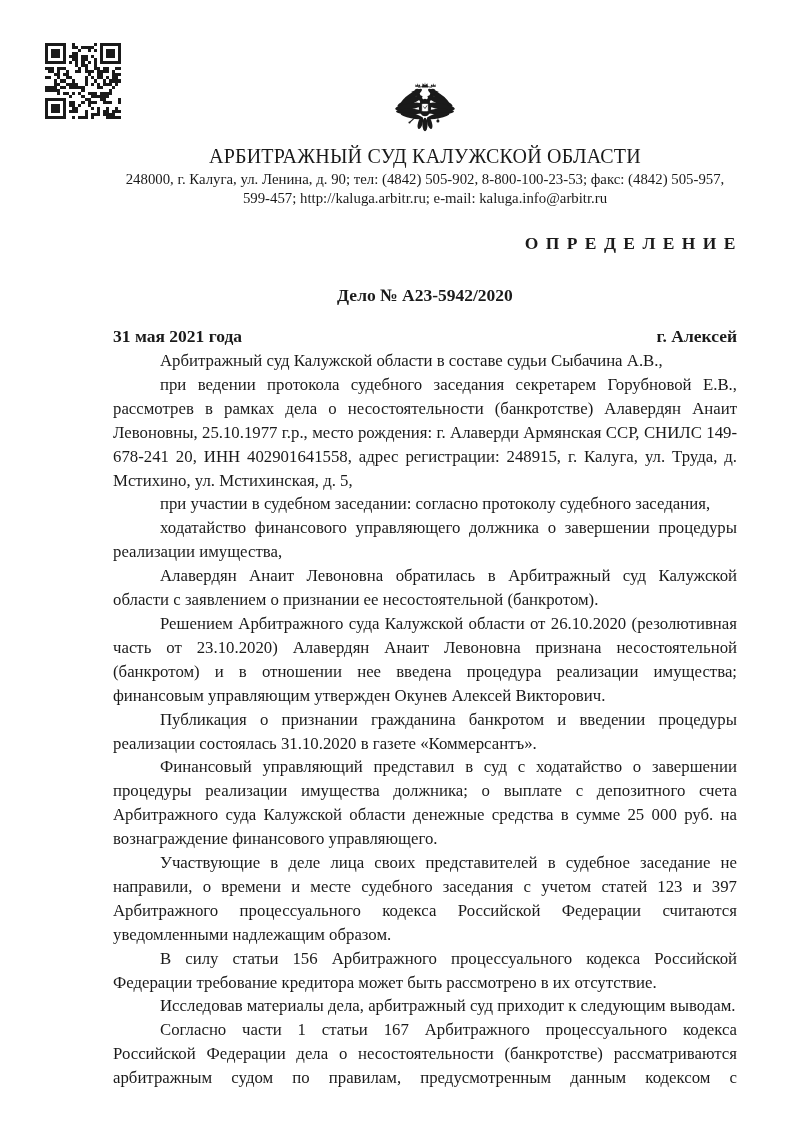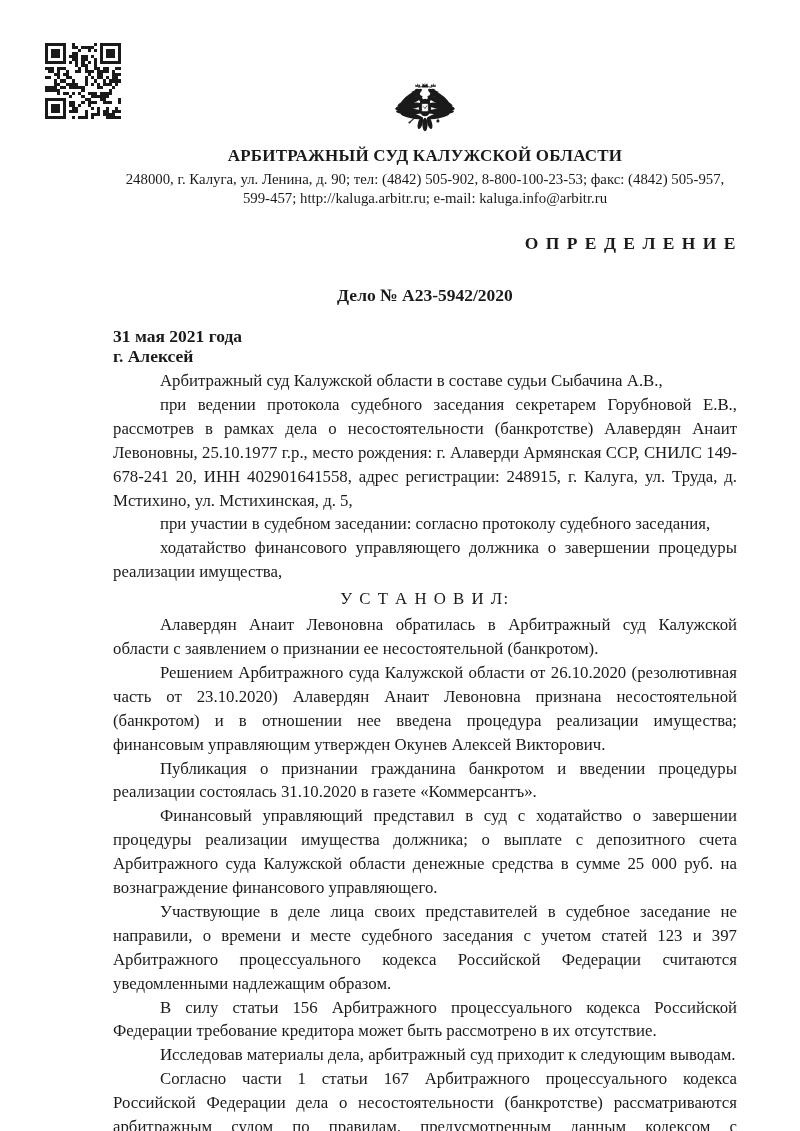--- a/index.html
+++ b/index.html
@@ -10,28 +10,28 @@
     overflow:hidden;
     font-family:"Liberation Serif","DejaVu Serif",serif;
     color:#1a1a1a;
   }
   .qr{position:absolute;left:45px;top:42px;width:76px;height:78px;}
   .qr svg{width:100%;height:100%;display:block;}
   .doc{position:absolute;left:113px;top:0;width:624px;}
   .eagle-wrap{padding-top:78px;text-align:center;line-height:0;}
   .eagle-wrap svg{display:inline-block;}
   .court-name{
-    margin-top:10px;text-align:center;font-weight:bold;
-    font-size:17px;line-height:22px;white-space:nowrap;letter-spacing:.2px;
+    margin-top:10px;text-align:center;font-weight:normal;
+    font-size:20px;line-height:22px;white-space:nowrap;letter-spacing:.2px;
   }
   .court-address{margin-top:3px;text-align:center;font-size:14.8px;line-height:19px;}
   .court-address div{white-space:nowrap;}
   .doc-type{margin-top:25px;text-align:right;font-weight:bold;font-size:17.5px;line-height:20px;letter-spacing:1.5px;}
   .case-number{margin-top:32px;text-align:center;font-weight:bold;font-size:17.5px;line-height:20px;}
-  .date-city{margin-top:21px;display:flex;justify-content:space-between;font-weight:bold;font-size:17.5px;line-height:20px;flex-direction:column;}
+  .date-city{margin-top:21px;display:flex;justify-content:space-between;font-weight:bold;font-size:17.5px;line-height:20px;}
   .body-text{margin-top:3px;font-size:16.8px;line-height:23.9px;text-align:justify;}
   .body-text p{margin:0;text-indent:47px;}
   .body-text p.heading-center{text-align:center;text-indent:0;letter-spacing:1.5px;margin:3px 0 2px 0;}
   .body-text p.continued{text-align-last:justify;}
 </style>
 </head>
 <body>
 
 <div class="page">
 
@@ -309,21 +309,20 @@
       <span>31 мая 2021 года</span>
       <span>г. Алексей</span>
     </div>
 
     <div class="body-text">
       <p>Арбитражный суд Калужской области в составе судьи Сыбачина А.В.,</p>
       <p>при ведении протокола судебного заседания секретарем Горубновой Е.В., рассмотрев в рамках дела о несостоятельности (банкротстве) Алавердян Анаит Левоновны, 25.10.1977 г.р., место рождения: г. Алаверди Армянская ССР, СНИЛС 149-678-241 20, ИНН 402901641558, адрес регистрации: 248915, г. Калуга, ул. Труда, д. Мстихино, ул. Мстихинская, д. 5,</p>
       <p>при участии в судебном заседании: согласно протоколу судебного заседания,</p>
       <p>ходатайство финансового управляющего должника о завершении процедуры реализации имущества,</p>
 
-      <p class="heading-center">У С Т А Н О В И Л:</p>
 
       <p>Алавердян Анаит Левоновна обратилась в Арбитражный суд Калужской области с заявлением о признании ее несостоятельной (банкротом).</p>
       <p>Решением Арбитражного суда Калужской области от 26.10.2020 (резолютивная часть от 23.10.2020) Алавердян Анаит Левоновна признана несостоятельной (банкротом) и в отношении нее введена процедура реализации имущества; финансовым управляющим утвержден Окунев Алексей Викторович.</p>
       <p>Публикация о признании гражданина банкротом и введении процедуры реализации состоялась 31.10.2020 в газете «Коммерсантъ».</p>
       <p>Финансовый управляющий представил в суд с ходатайство о завершении процедуры реализации имущества должника; о выплате с депозитного счета Арбитражного суда Калужской области денежные средства в сумме 25 000 руб. на вознаграждение финансового управляющего.</p>
       <p>Участвующие в деле лица своих представителей в судебное заседание не направили, о времени и месте судебного заседания с учетом статей 123 и 397 Арбитражного процессуального кодекса Российской Федерации считаются уведомленными надлежащим образом.</p>
       <p>В силу статьи 156 Арбитражного процессуального кодекса Российской Федерации требование кредитора может быть рассмотрено в их отсутствие.</p>
       <p>Исследовав материалы дела, арбитражный суд приходит к следующим выводам.</p>
       <p class="continued">Согласно части 1 статьи 167 Арбитражного процессуального кодекса Российской Федерации дела о несостоятельности (банкротстве) рассматриваются арбитражным судом по правилам, предусмотренным данным кодексом с</p>
     </div>

